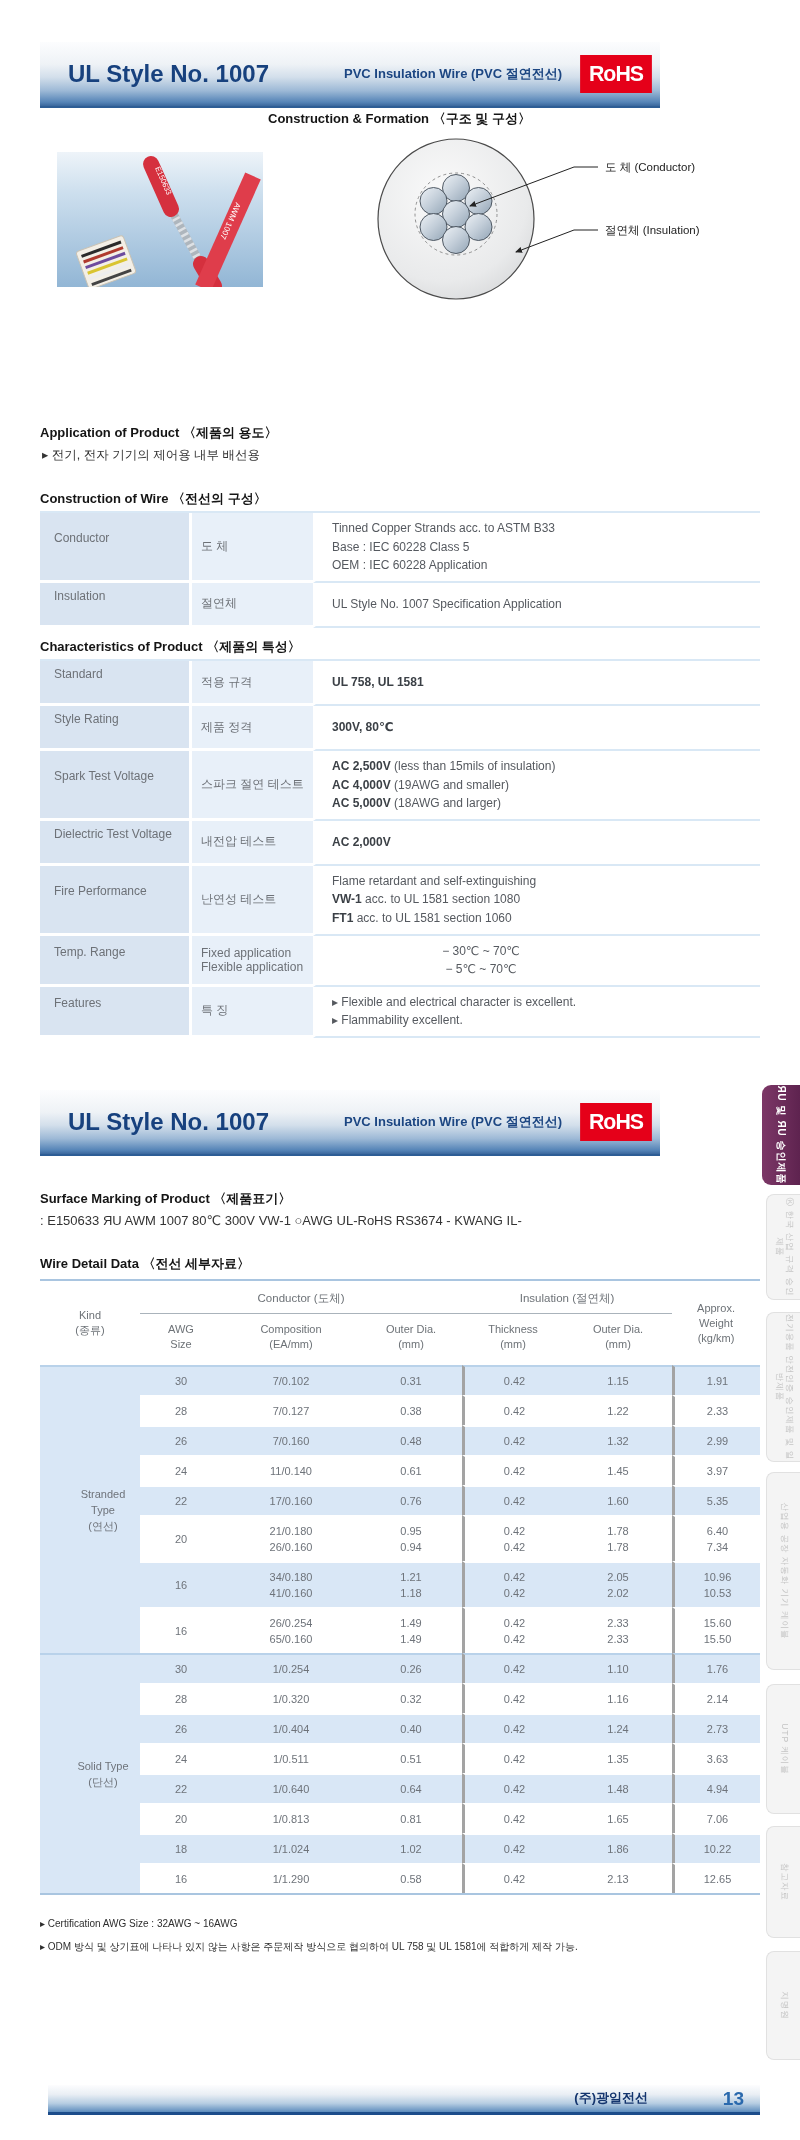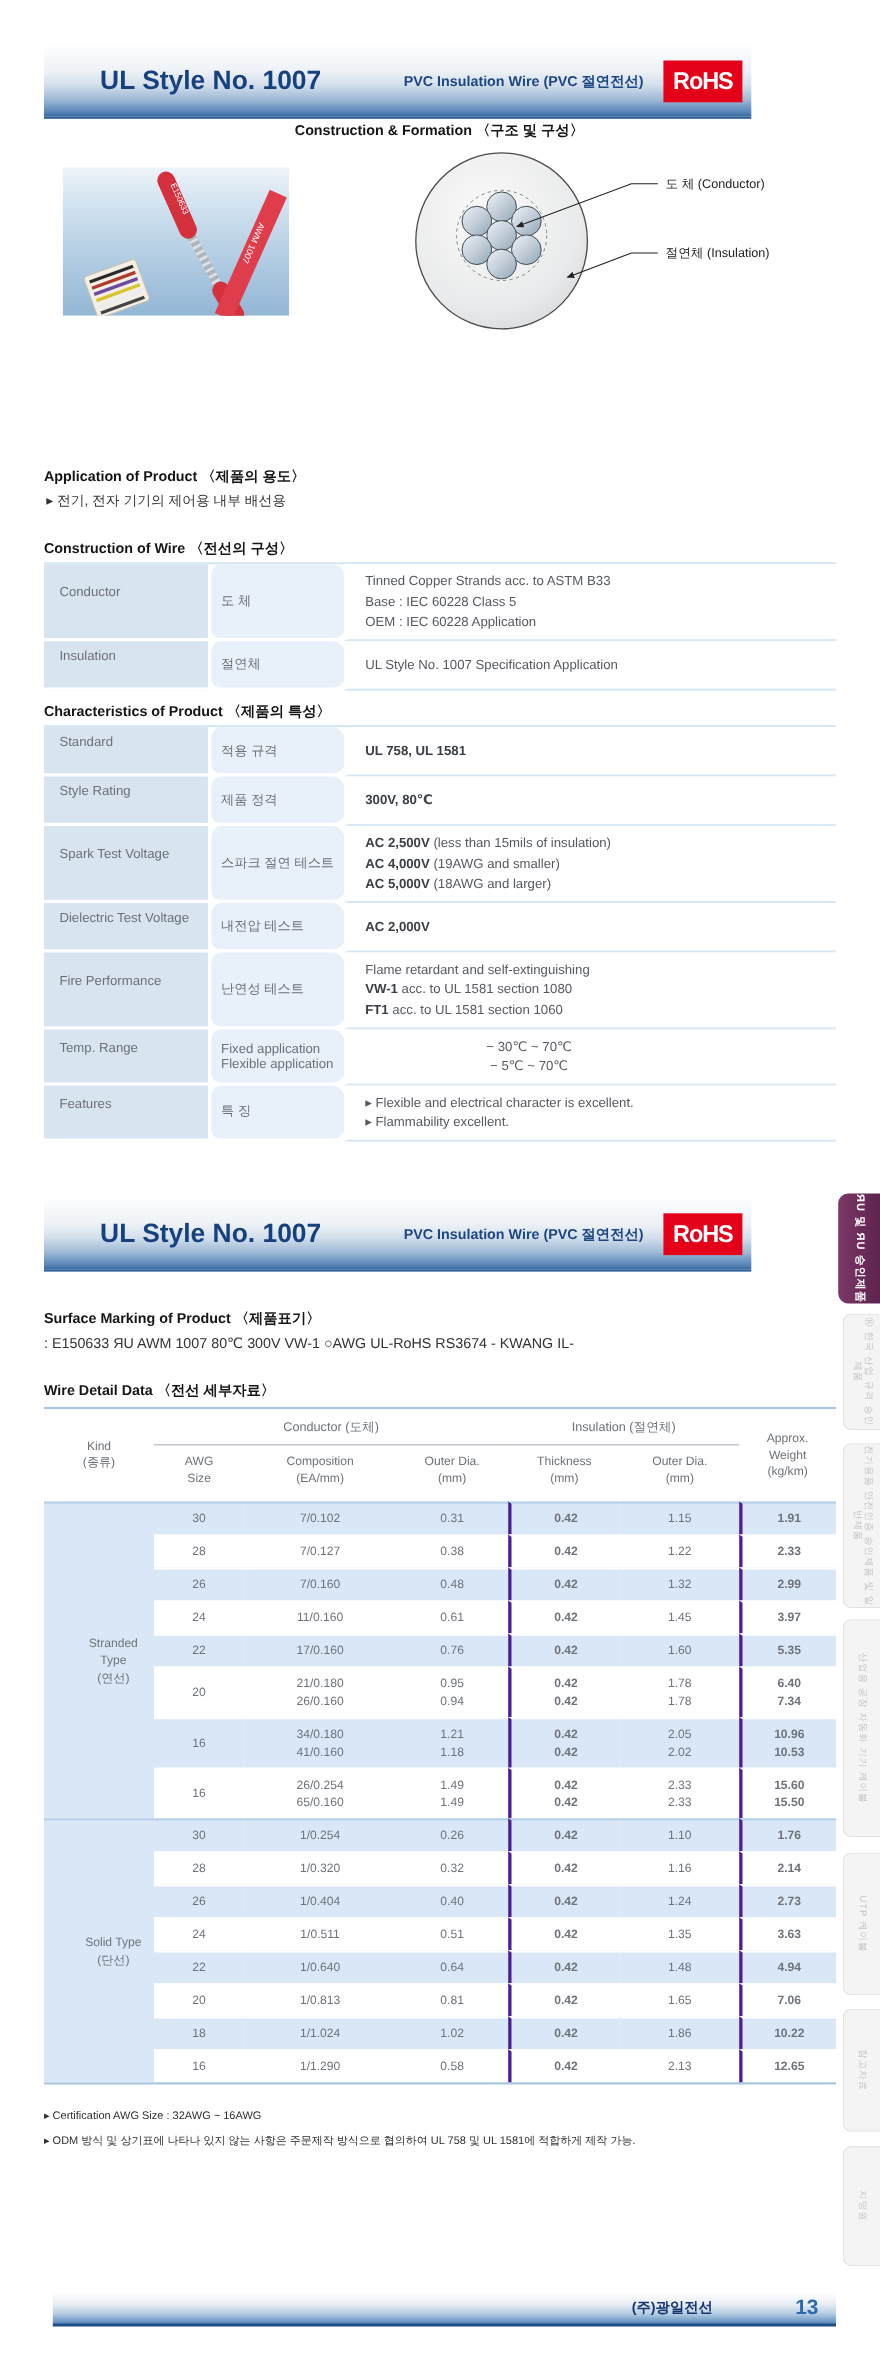--- a/index.html
+++ b/index.html
@@ -2,21 +2,21 @@
 <html><head>
 <meta charset="utf-8">
 <style>
   html,body{margin:0;padding:0;background:#fff;}
   body{font-family:"Liberation Sans","DejaVu Sans",sans-serif;}
   .page{position:relative;width:800px;height:2140px;background:#ffffff;overflow:hidden;}
 
   
   .hdr{position:absolute;left:40px;width:620px;height:64px;
        background:linear-gradient(180deg,#fcfdfe 0%,#eef2f6 35%,#d3dfeb 55%,#9db9d6 76%,#5584b7 94%,#3a679d 100%);
-       border-bottom:2px solid #2d5d95;display:flex;align-items:center;padding-left:23px;}
+       border-bottom:2px solid #2d5d95;display:flex;align-items:center;}
   .hdr-title{font-size:24px;font-weight:bold;color:#17417e;margin-left:28px;white-space:nowrap;}
   .hdr-sub{font-size:13px;font-weight:bold;color:#1c4682;margin-left:auto;margin-right:98px;white-space:nowrap;}
   .rohs{position:absolute;right:7px;top:13px;width:74px;height:38px;background:#e50019;color:#fff;
         font-size:22px;font-weight:bold;display:flex;align-items:center;justify-content:center;
         letter-spacing:-1px;transform:scaleX(0.97);}
 
   
   .sec-title{position:absolute;left:40px;font-size:13px;font-weight:bold;color:#151515;white-space:nowrap;}
   .plain-line{position:absolute;left:40px;font-size:13px;color:#333;white-space:nowrap;}
 
@@ -24,39 +24,39 @@
   .photo{position:absolute;left:57px;top:152px;}
   .diagram{position:absolute;left:358px;top:126px;}
   .diagram text{font-size:11.5px;fill:#222;}
 
   
   .spec{position:absolute;left:40px;width:720px;border-collapse:separate;border-spacing:0;
         border-top:2px solid #d9e8f5;font-size:12px;table-layout:fixed;}
   .spec td{vertical-align:middle;}
   .spec .c1{width:135px;background:#d9e4f1;color:#6d7177;padding:6px 0 22px 14px;border-bottom:3px solid #fff;}
   .spec .c2{width:112px;background:#e8f0f9;color:#6d7177;padding:6px 0 6px 9px;
-            border-left:3px solid #fff;border-bottom:3px solid #fff;border-radius:11px;}
+            border-left:3px solid #fff;border-bottom:3px solid #fff;}
   .spec .c3{background:#fff;color:#55595f;padding:6px 0 6px 16px;border-left:3px solid #fff;
             border-bottom:2px solid #d9e8f5;}
   .spec .c3 b{color:#3b4046;}
   .spec .vline{line-height:1.55;}
   .spec .c3.center .vline{text-align:center;padding-right:130px;}
 
   
   .wire{position:absolute;left:40px;top:1279px;width:720px;border-collapse:separate;border-spacing:0;
         border-top:2px solid #a9c5e0;border-bottom:2px solid #a9c5e0;
         font-size:11px;color:#6e737a;text-align:center;table-layout:fixed;}
   .wire th{font-weight:normal;color:#6d7277;line-height:15px;}
   .wire thead .grp{border-bottom:1px solid #aab3bb;padding:10px 0 7px;font-size:11.5px;}
   .wire thead .kh,.wire thead .wh{vertical-align:middle;}
   .wire thead tr:nth-child(2) th{padding:8px 0 13px;}
   .wire tbody td{border-top:2px solid #fff;padding:6px 2px;line-height:16px;vertical-align:middle;}
   .wire tr.stripe td{background:#d9e7f6;}
   .wire td.kind{background:#ffffff;line-height:16px;padding-left:28px;}
-  .wire td.sep{border-left:3px solid #4c1d95;font-weight:bold;}
+  .wire td.sep{border-left:3px solid #a3a3a3;}
   .wire tr.gstart td{border-top:2px solid #b9d2ea;}
 
   
   .notes{position:absolute;left:40px;top:1916px;width:708px;font-size:10px;color:#2e2e2e;}
   .note-line{margin-bottom:7px;padding-left:15px;text-indent:-15px;line-height:1.55;}
 
   
   .footer-bar{position:absolute;left:48px;top:2085px;width:712px;height:27px;
        background:linear-gradient(180deg,#fdfdfe 0%,#e9eef4 35%,#b6cde2 68%,#5d8cbd 100%);
        border-bottom:3px solid #1c4c8a;}
@@ -290,21 +290,21 @@
         <tr class="stripe ">
           <td>26</td>
           <td>7/0.160</td>
           <td>0.48</td>
           <td class="sep">0.42</td>
           <td>1.32</td>
           <td class="sep">2.99</td>
         </tr>
         <tr class="">
           <td>24</td>
-          <td>11/0.160</td>
+          <td>11/0.140</td>
           <td>0.61</td>
           <td class="sep">0.42</td>
           <td>1.45</td>
           <td class="sep">3.97</td>
         </tr>
         <tr class="stripe ">
           <td>22</td>
           <td>17/0.160</td>
           <td>0.76</td>
           <td class="sep">0.42</td>

